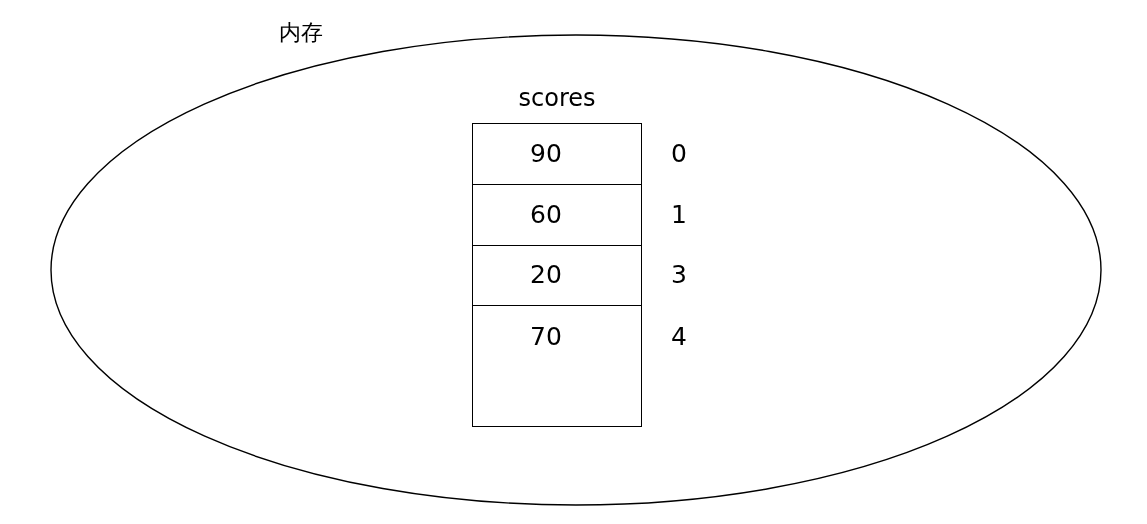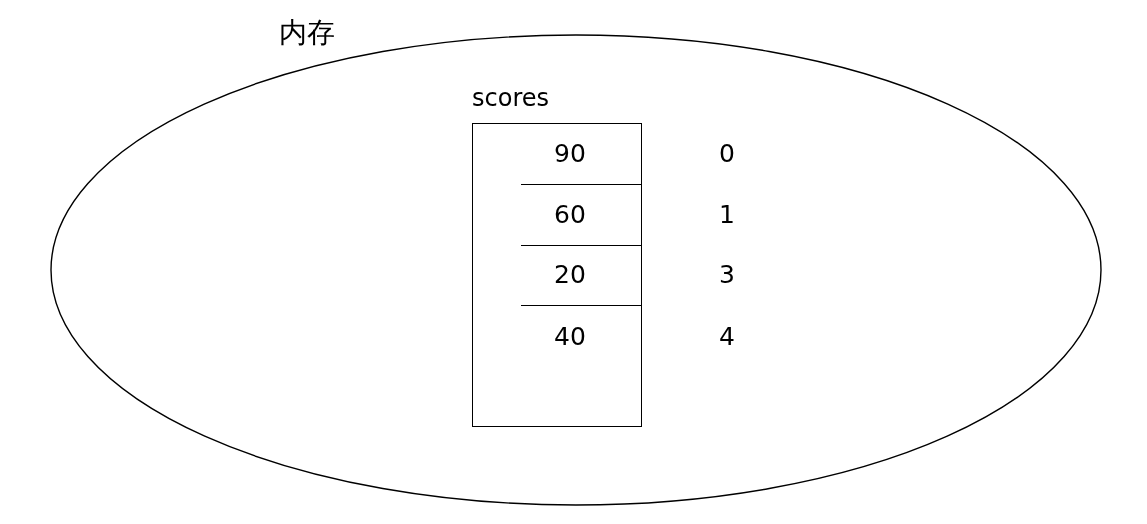--- a/index.html
+++ b/index.html
@@ -20,46 +20,45 @@
     position: absolute;
     left: 0;
     top: 0;
     width: 1147px;
     height: 524px;
   }
   #memory-label {
     position: absolute;
     left: 279px;
     top: 17px;
-    font-size: 28px;
+    font-size: 22px;
     line-height: 32px;
     white-space: nowrap;
     color: #000000;
   }
   #array-name-label {
     position: absolute;
     left: 472px;
     top: 83px;
     width: 170px;
-    text-align: left;
+    text-align: center;
     font-size: 24px;
     line-height: 30px;
     white-space: nowrap;
     color: #000000;
   }
   #array-table {
     position: absolute;
     left: 472px;
     top: 123px;
     width: 170px;
     height: 304px;
     border: 1px solid #000000;
     box-sizing: border-box;
     background: #ffffff;
-    padding-left: 48px;
   }
   .array-row {
     position: relative;
     height: 60.8px;
     box-sizing: border-box;
     border-bottom: 1px solid #000000;
     background: #ffffff;
   }
   .array-row:last-child {
     border-bottom: none;
@@ -112,19 +111,19 @@
       <span class="array-index">1</span>
     </div>
 
 
     <div class="array-row">
       <span class="array-cell-value">20</span>
       <span class="array-index">3</span>
     </div>
 
     <div class="array-row">
-      <span class="array-cell-value">40</span>
+      <span class="array-cell-value">70</span>
       <span class="array-index">4</span>
     </div>
 
   </div>
 
 </div>
 
 </body></html>

